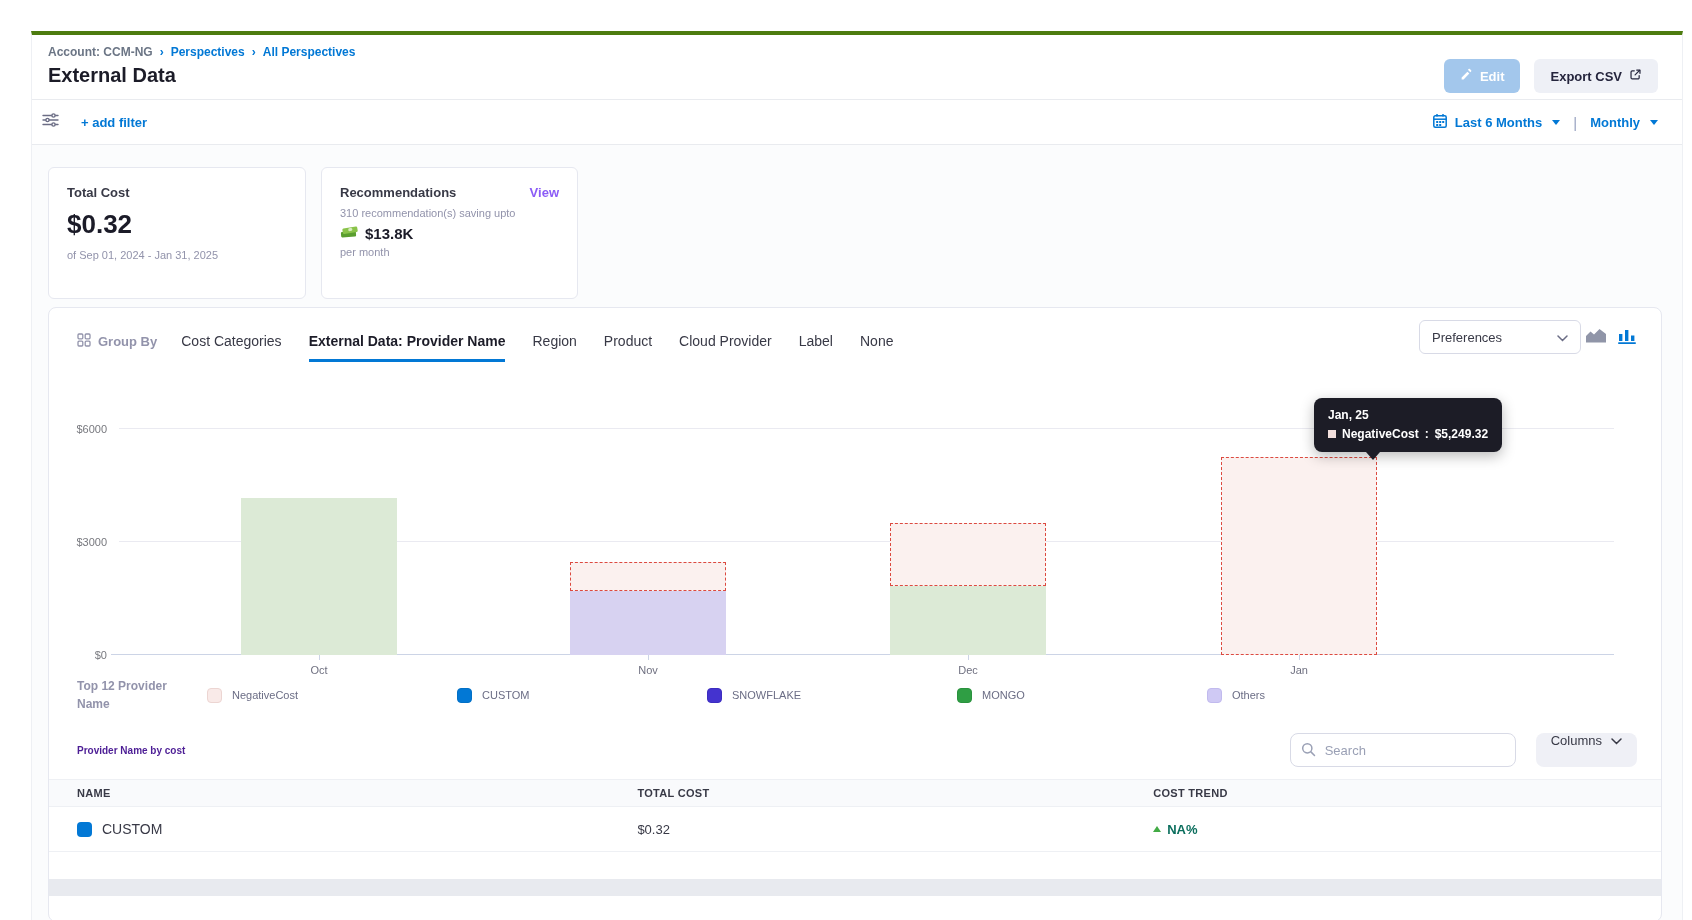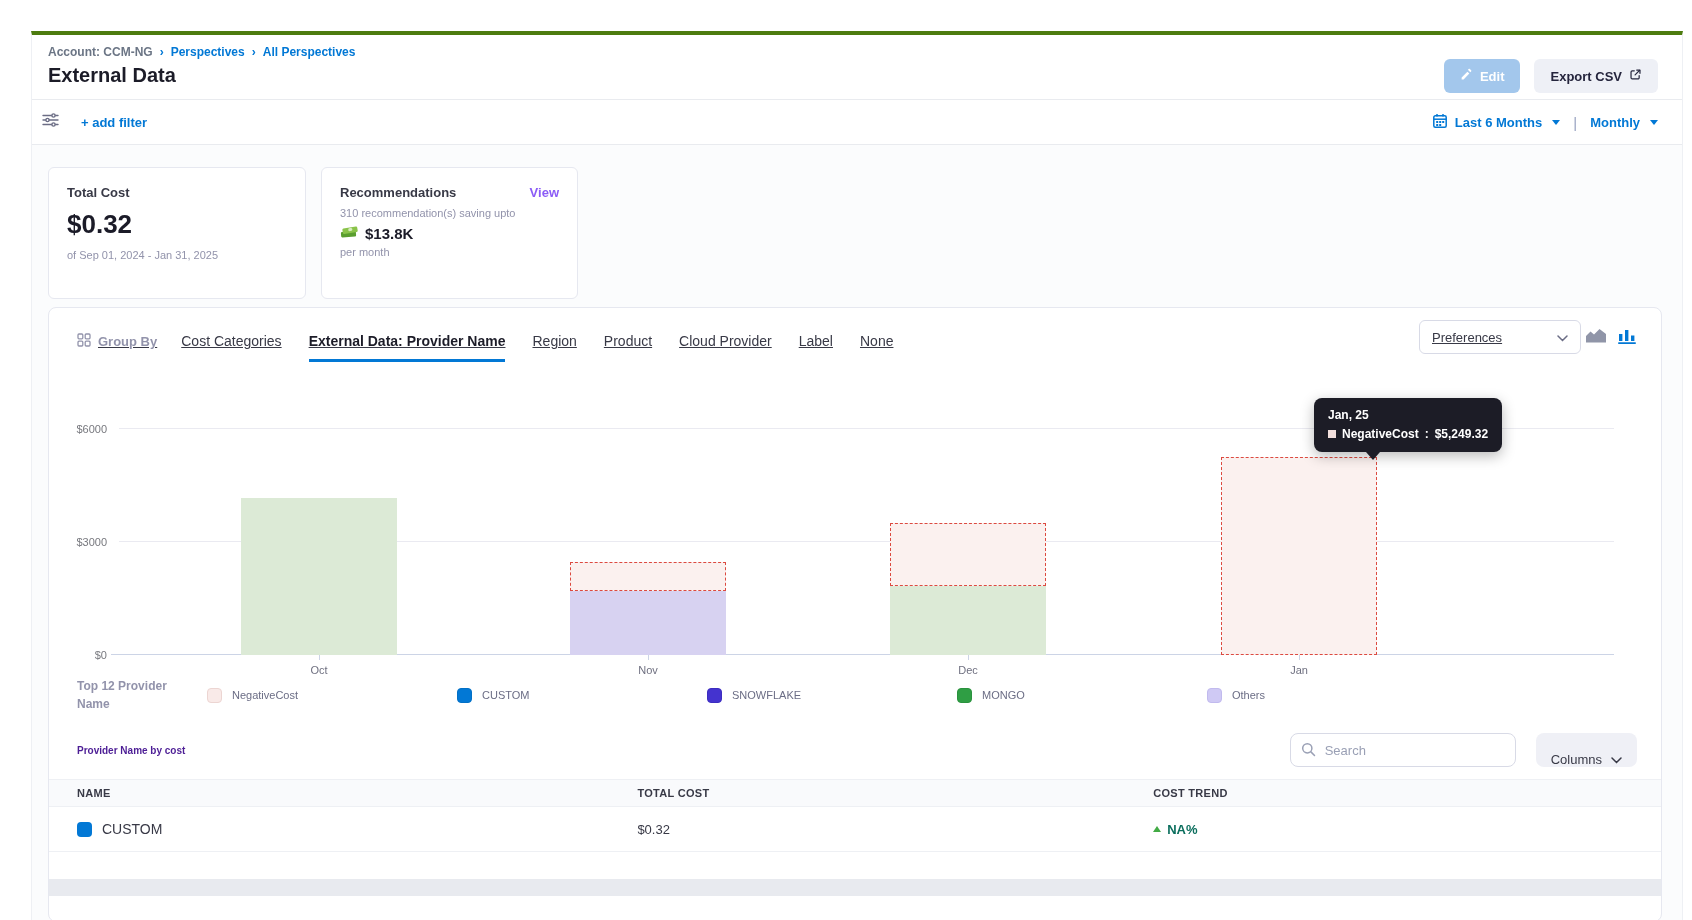--- a/index.html
+++ b/index.html
@@ -39,21 +39,21 @@
   .card-label { font-size:13px; font-weight:700; color:#383946; }
   .card-value { margin-top:9px; font-size:26px; font-weight:700; color:#1b1b28; }
   .card-sub { margin-top:9px; font-size:11px; color:#9293ab; }
   .card-head { display:flex; justify-content:space-between; align-items:center; }
   .view-link { color:#8b5cf6; font-size:13px; font-weight:600; cursor:pointer; }
   .reco-sub { margin-top:7px; font-size:11px; color:#9293ab; }
   .reco-amount { margin-top:5px; display:flex; align-items:center; gap:6px; font-size:15px; font-weight:700; color:#1b1b28; }
 
   
   .panel { margin-top:8px; background:#fff; border:1px solid #e6e8f0; border-radius:8px; min-height:615px; overflow:hidden; }
-  .groupby-row { display:flex; align-items:flex-end; padding:16px 24px 0 28px; height:54px;text-decoration:underline; }
+  .groupby-row { display:flex; align-items:flex-end; padding:16px 24px 0 28px; height:54px; }
   .groupby-label { display:flex; align-items:center; gap:7px; color:#9293ab; font-size:13px; font-weight:600; padding-bottom:12px; margin-right:24px; }
   .tabs { display:flex; gap:27px; }
   .tab { font-size:14px; color:#383946; padding-bottom:10px; border-bottom:3px solid transparent; cursor:pointer; white-space:nowrap; }
   .tab.active { font-weight:700; color:#1c1c28; border-bottom-color:#0278d5; }
   .groupby-right { margin-left:auto; display:flex; padding-bottom:8px; }
   .select { display:flex; align-items:center; justify-content:space-between; width:162px; height:34px;
     border:1px solid #d8dae6; border-radius:6px; background:#fff; padding:0 12px; font-size:13px; color:#383946; cursor:pointer; }
   .chart-type-icons { display:flex; align-items:center; gap:10px; margin-left:4px; }
 
   
@@ -85,21 +85,21 @@
 
   
   .table-tools-row { display:flex; align-items:center; padding:20px 24px 0 28px; }
   .table-title { font-size:10px; font-weight:700; color:#4c1d95; }
   .table-tools { margin-left:auto; display:flex; align-items:center; gap:20px; }
   .search-box { position:relative; width:226px; height:34px; }
   .search-box input { width:100%; height:100%; border:1px solid #d8dae6; border-radius:8px; padding:0 10px 0 34px;
     font-size:13px; color:#383946; font-family:inherit; outline:none; background:#fff; }
   .search-box input::placeholder { color:#9aa0b5; }
   .search-icon { position:absolute; left:11px; top:9px; }
-  .columns-btn { display:flex; align-items:flex-end; gap:9px; height:34px; padding:0 15px; background:#eff0f6;
+  .columns-btn { display:flex; align-items:flex-start; gap:9px; height:34px; padding:0 15px; background:#eff0f6;
     border:none; border-radius:8px; font-size:13px; color:#383946; font-family:inherit; cursor:pointer; }
 
   table { width:100%; border-collapse:collapse; margin-top:12px; }
   thead tr { background:#f9fafc; border-top:1px solid #eef0f4; border-bottom:1px solid #eef0f4; }
   th { text-align:left; font-size:11px; font-weight:700; color:#383946; letter-spacing:.3px; padding:7px 0; }
   th:first-child, td:first-child { padding-left:28px; }
   td { padding:14px 0; font-size:13px; color:#383946; border-bottom:1px solid #eef0f4; }
   .cell-name { display:flex; align-items:center; gap:10px; font-size:14px; }
   .row-swatch { width:15px; height:15px; border-radius:4px; }
   .trend { display:flex; align-items:center; gap:6px; font-size:13px; font-weight:700; color:#0b6e5d; }

